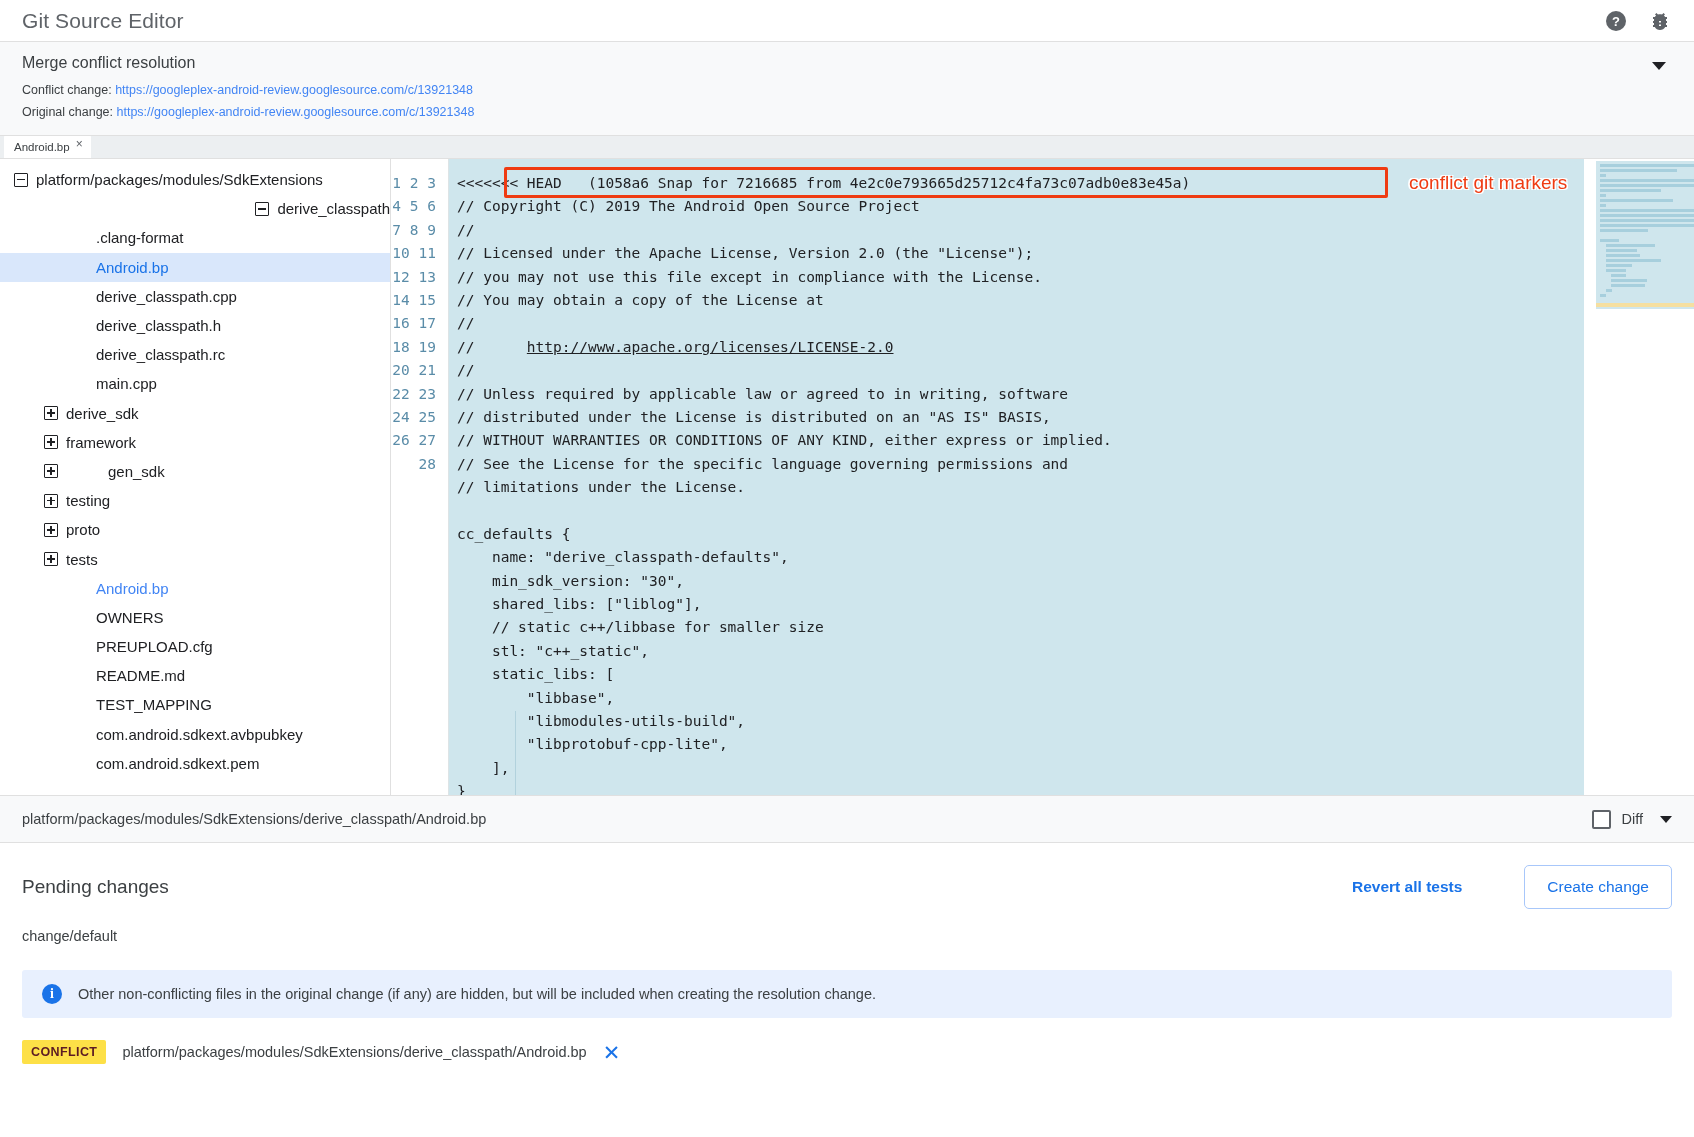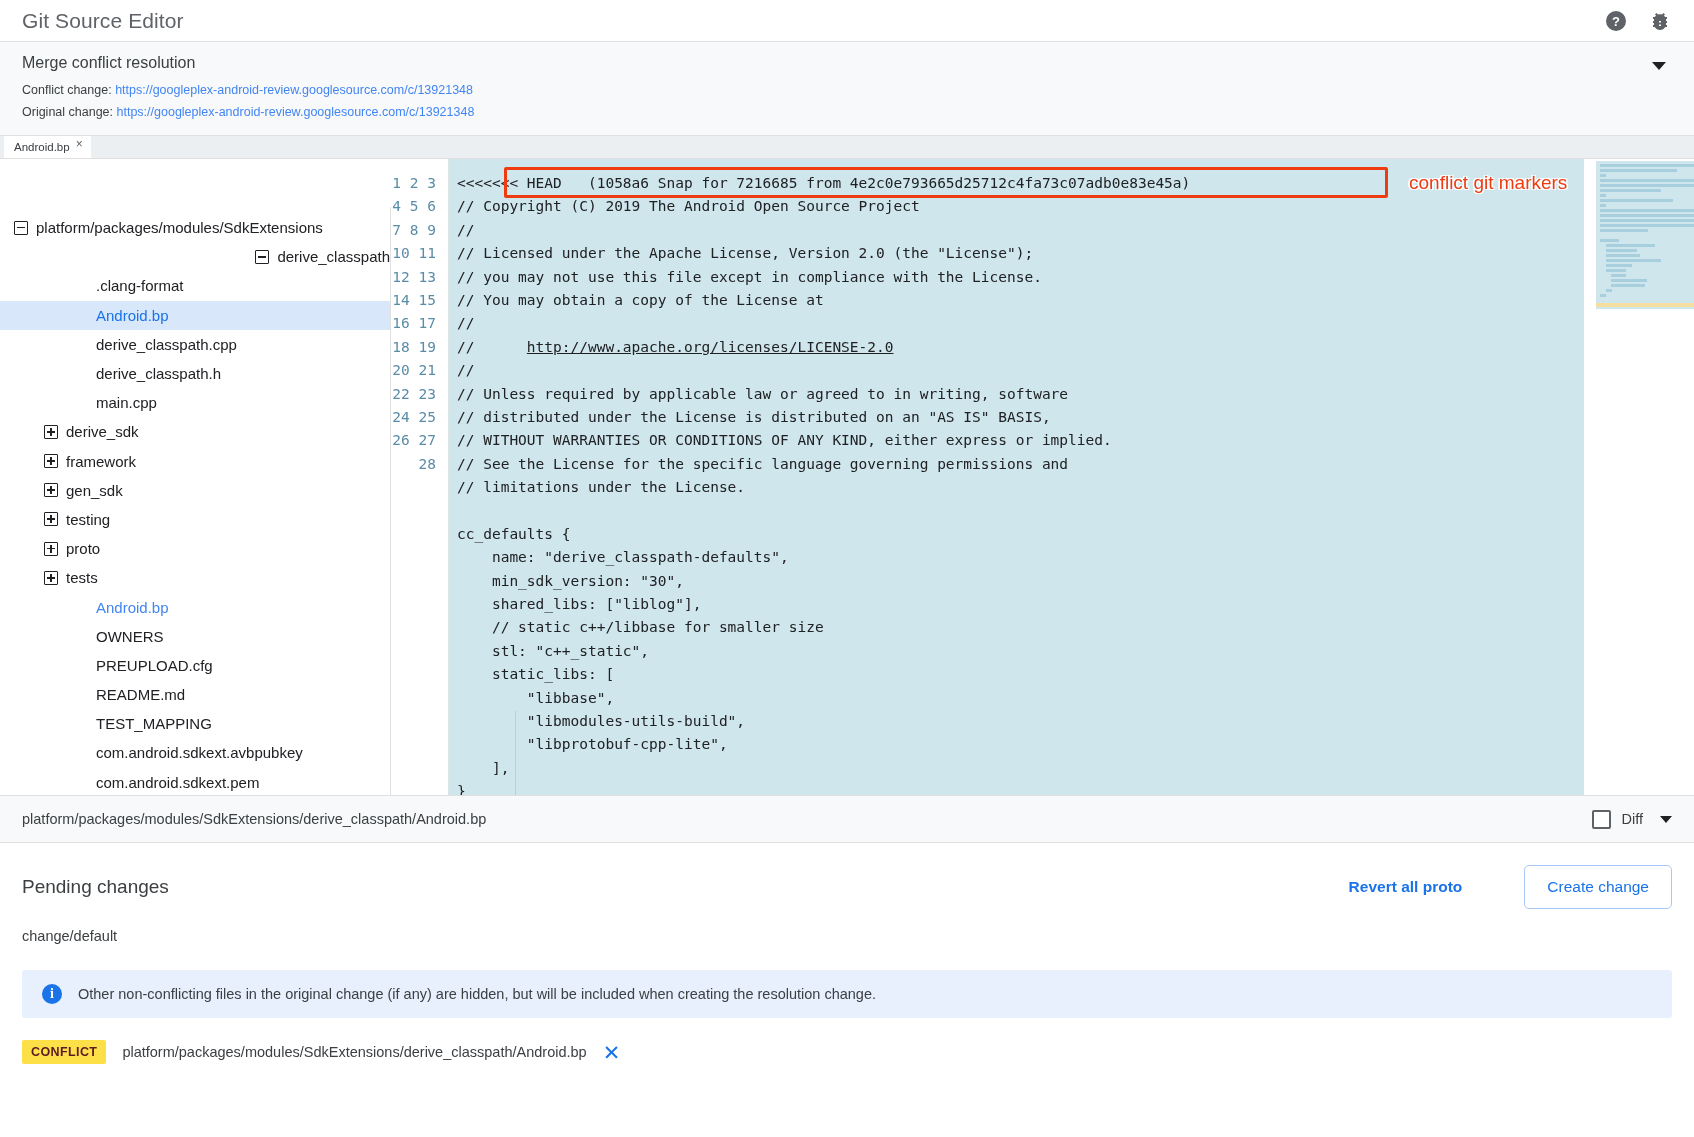--- a/index.html
+++ b/index.html
@@ -106,21 +106,20 @@
   }
 
   
   .tree {
     width: 391px;
     min-width: 391px;
     padding: 6px 0 0 0;
     overflow: hidden;
     border-right: 1px solid #e0e0e0;
     background: #fff;
-    margin-top: 48px;
   }
   .tree-row {
     display: flex;
     align-items: center;
     height: 29.2px;
     font-size: 15px;
     color: #202124;
     white-space: nowrap;
     cursor: pointer;
   }
@@ -434,31 +433,35 @@
       <div class="tree-row" style="padding-left: 74px;">
         <span style="display: inline-block; width: 22px; flex: 0 0 auto;"></span>
         <span class="label">derive_classpath.cpp</span>
       </div>
       <div class="tree-row" style="padding-left: 74px;">
         <span style="display: inline-block; width: 22px; flex: 0 0 auto;"></span>
         <span class="label">derive_classpath.h</span>
       </div>
       <div class="tree-row" style="padding-left: 74px;">
         <span style="display: inline-block; width: 22px; flex: 0 0 auto;"></span>
+        <span class="label">derive_classpath.rc</span>
+      </div>
+      <div class="tree-row" style="padding-left: 74px;">
+        <span style="display: inline-block; width: 22px; flex: 0 0 auto;"></span>
         <span class="label">main.cpp</span>
       </div>
       <div class="tree-row" style="padding-left: 44px; align-items: center;">
         <span class="toggle plus"></span>
         <span class="label">derive_sdk</span>
       </div>
       <div class="tree-row" style="padding-left: 44px;">
         <span class="toggle plus"></span>
         <span class="label">framework</span>
       </div>
-      <div class="tree-row" style="padding-left: 44px;">
+      <div class="tree-row" style="padding-left: 44px; gap: 42px;">
         <span class="toggle plus"></span>
         <span class="label">gen_sdk</span>
       </div>
       <div class="tree-row" style="padding-left: 44px;">
         <span class="toggle plus"></span>
         <span class="label">testing</span>
       </div>
       <div class="tree-row" style="padding-left: 44px;">
         <span class="toggle plus"></span>
         <span class="label">proto</span>
@@ -574,21 +577,21 @@
     <span class="checkbox"></span>
     <span>Diff</span>
     <span class="diff-caret"></span>
   </span>
 </div>
 
 <div class="pending">
   <div class="pending-top">
     <span class="pending-title">Pending changes</span>
     <span class="spacer"></span>
-    <span class="revert-link">Revert all proto</span>
+    <span class="revert-link">Revert all tests</span>
     <button class="btn-outline">Create change</button>
   </div>
 
   <div class="change-default">change/default</div>
 
   <div class="info-banner">
     <span class="info-icon">i</span>
     <span class="info-text">Other non-conflicting files in the original change (if any) are hidden, but will be included when creating the resolution change.</span>
   </div>
 

